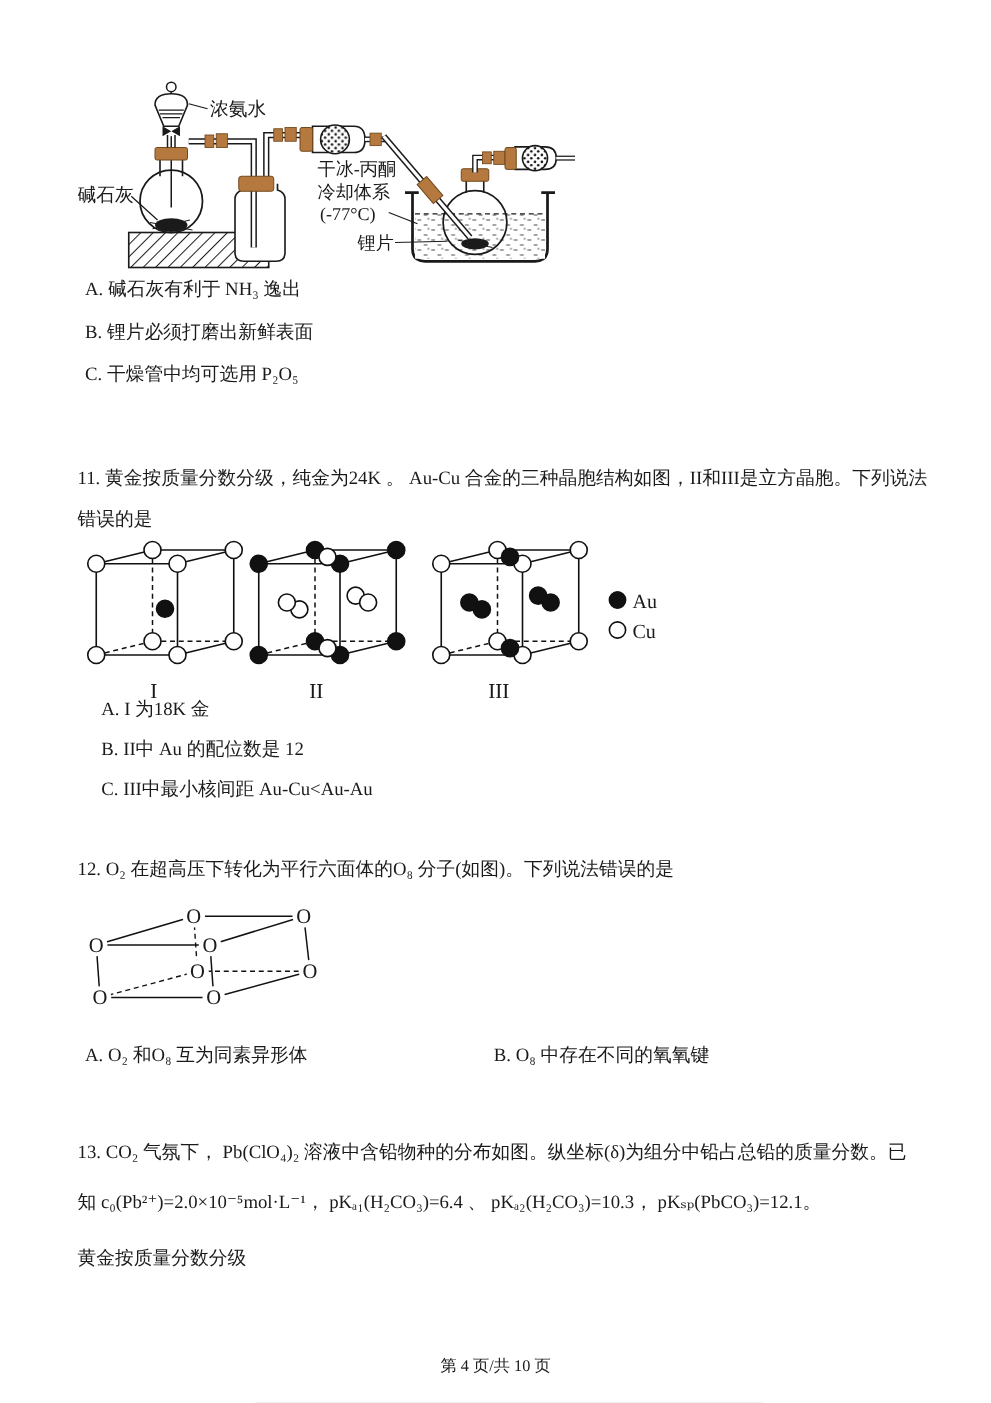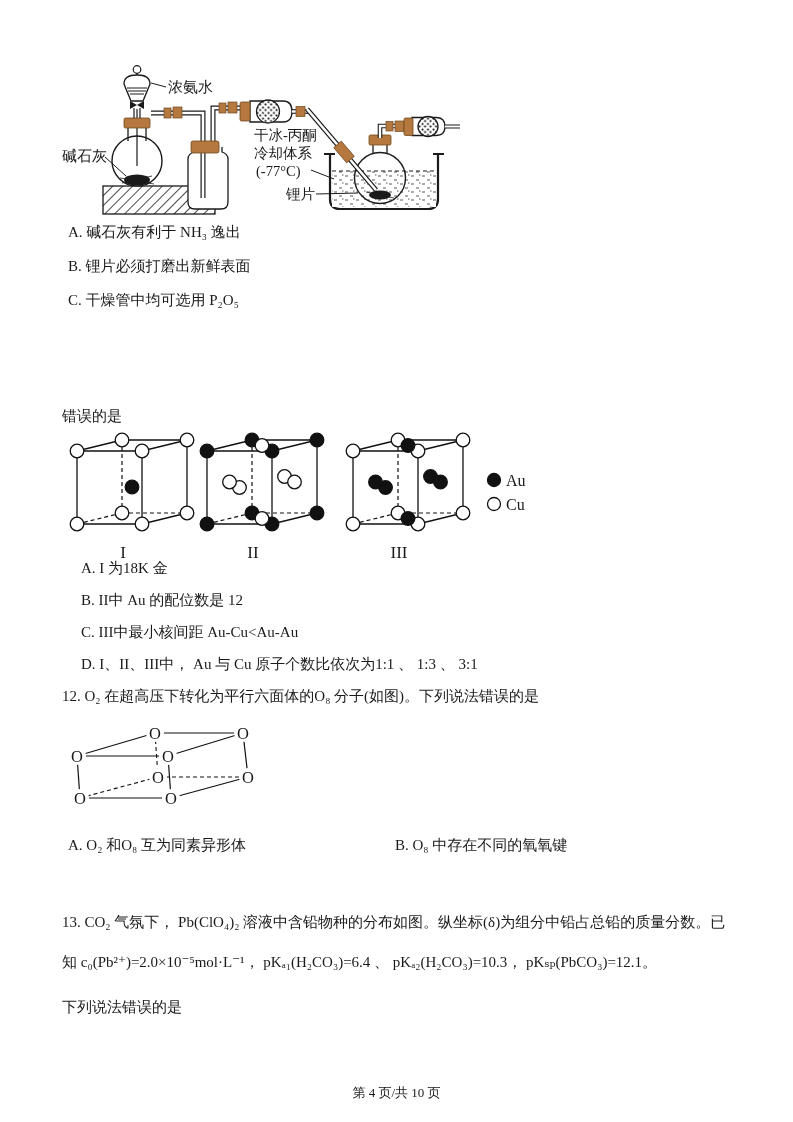--- a/index.html
+++ b/index.html
@@ -130,20 +130,21 @@
     <text x="198" y="114" font-size="14.5">(-77°C)</text>
     <path d="M253,108 L276,117" stroke="#1a1a1a" stroke-width="1" fill="none"></path>
     <text x="228" y="137" font-size="14.5">锂片</text>
     <path d="M258,132 L300,131" stroke="#1a1a1a" stroke-width="1" fill="none"></path>
   </svg>
 
   <div class="line opt2" style="top:222px;">A. 碱石灰有利于 NH₃ 逸出</div>
   <div class="line opt2" style="top:256px;">B. 锂片必须打磨出新鲜表面</div>
   <div class="line opt2" style="top:290px;">C. 干燥管中均可选用 P₂O₅</div>
 
+  <div class="line stem" style="top:373px;">11. 黄金按质量分数分级，纯金为24K 。 Au-Cu 合金的三种晶胞结构如图，II和III是立方晶胞。下列说法</div>
   <div class="line stem" style="top:406px;">错误的是</div>
 
   <svg id="crystal-svg" style="left:62px;top:428px;" width="480" height="125" viewBox="0 0 480 125">
       <g transform="translate(15,12)">
         <line x1="45" y1="0" x2="45" y2="73" stroke="#111" stroke-width="1.2" stroke-dasharray="4 3"></line>
         <line x1="45" y1="73" x2="110" y2="73" stroke="#111" stroke-width="1.2" stroke-dasharray="4 3"></line>
         <line x1="0" y1="84" x2="45" y2="73" stroke="#111" stroke-width="1.2" stroke-dasharray="4 3"></line>
         <line x1="0" y1="11" x2="65" y2="11" stroke="#111" stroke-width="1.3"></line>
         <line x1="65" y1="11" x2="65" y2="84" stroke="#111" stroke-width="1.3"></line>
         <line x1="65" y1="84" x2="0" y2="84" stroke="#111" stroke-width="1.3"></line>
@@ -224,21 +225,20 @@
       </g>
       <circle cx="432" cy="52" r="6.5" fill="#111" stroke="#111" stroke-width="1.3"></circle>
       <text x="444" y="58" font-size="16">Au</text>
       <circle cx="432" cy="76" r="6.5" fill="#fff" stroke="#111" stroke-width="1.3"></circle>
       <text x="444" y="82" font-size="16">Cu</text>
     </svg>
 
   <div class="line opt" style="top:558px;">A. I 为18K 金</div>
   <div class="line opt" style="top:590px;">B. II中 Au 的配位数是 12</div>
   <div class="line opt" style="top:622px;">C. III中最小核间距 Au-Cu&lt;Au-Au</div>
-  <div class="line opt" style="top:654px;">D. I、II、III中， Au 与 Cu 原子个数比依次为1:1 、 1:3 、 3:1</div>
 
   <div class="line stem" style="top:686px;">12. O₂ 在超高压下转化为平行六面体的O₈ 分子(如图)。下列说法错误的是</div>
 
   <svg id="o8-svg" style="left:58px;top:716px;" width="300" height="100" viewBox="0 0 300 100">
       <line x1="19" y1="40" x2="97" y2="17" stroke="#111" stroke-width="1.2"></line>
       <line x1="97" y1="17" x2="185" y2="17" stroke="#111" stroke-width="1.2"></line>
       <line x1="19" y1="40" x2="110" y2="40" stroke="#111" stroke-width="1.2"></line>
       <line x1="110" y1="40" x2="185" y2="17" stroke="#111" stroke-width="1.2"></line>
       <line x1="19" y1="40" x2="22" y2="82" stroke="#111" stroke-width="1.2"></line>
       <line x1="110" y1="40" x2="113" y2="82" stroke="#111" stroke-width="1.2"></line>
@@ -264,16 +264,16 @@
       <text x="22" y="87.5" text-anchor="middle" font-size="16.5">O</text>
       <circle cx="113" cy="82" r="9" fill="#fff"></circle>
       <text x="113" y="87.5" text-anchor="middle" font-size="16.5">O</text>
     </svg>
 
   <div class="line opt2" style="top:835px;">A. O₂ 和O₈ 互为同素异形体</div>
   <div class="line optR" style="top:835px;">B. O₈ 中存在不同的氧氧键</div>
 
   <div class="line stem" style="top:912px;">13. CO₂ 气氛下， Pb(ClO₄)₂ 溶液中含铅物种的分布如图。纵坐标(δ)为组分中铅占总铅的质量分数。已</div>
   <div class="line stem" style="top:952px;">知 c₀(Pb²⁺)=2.0×10⁻⁵mol·L⁻¹， pKₐ₁(H₂CO₃)=6.4 、 pKₐ₂(H₂CO₃)=10.3， pKₛₚ(PbCO₃)=12.1。</div>
-  <div class="line stem" style="top:997px;">下列说法错误的是</div>
+  <div class="line stem" style="top:997px;">黄金按质量分数分级</div>
 
   <div class="footer">第 4 页/共 10 页</div>
 </div>
 
 </body></html>

